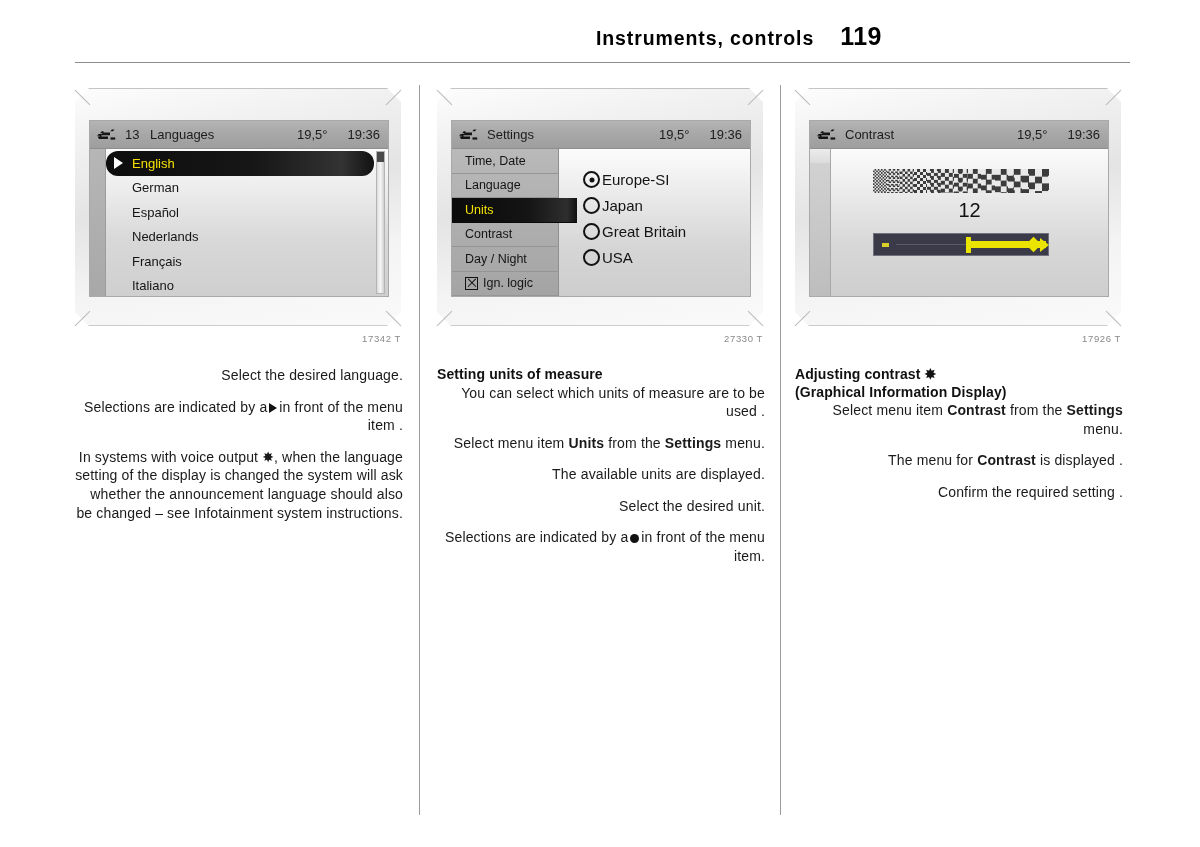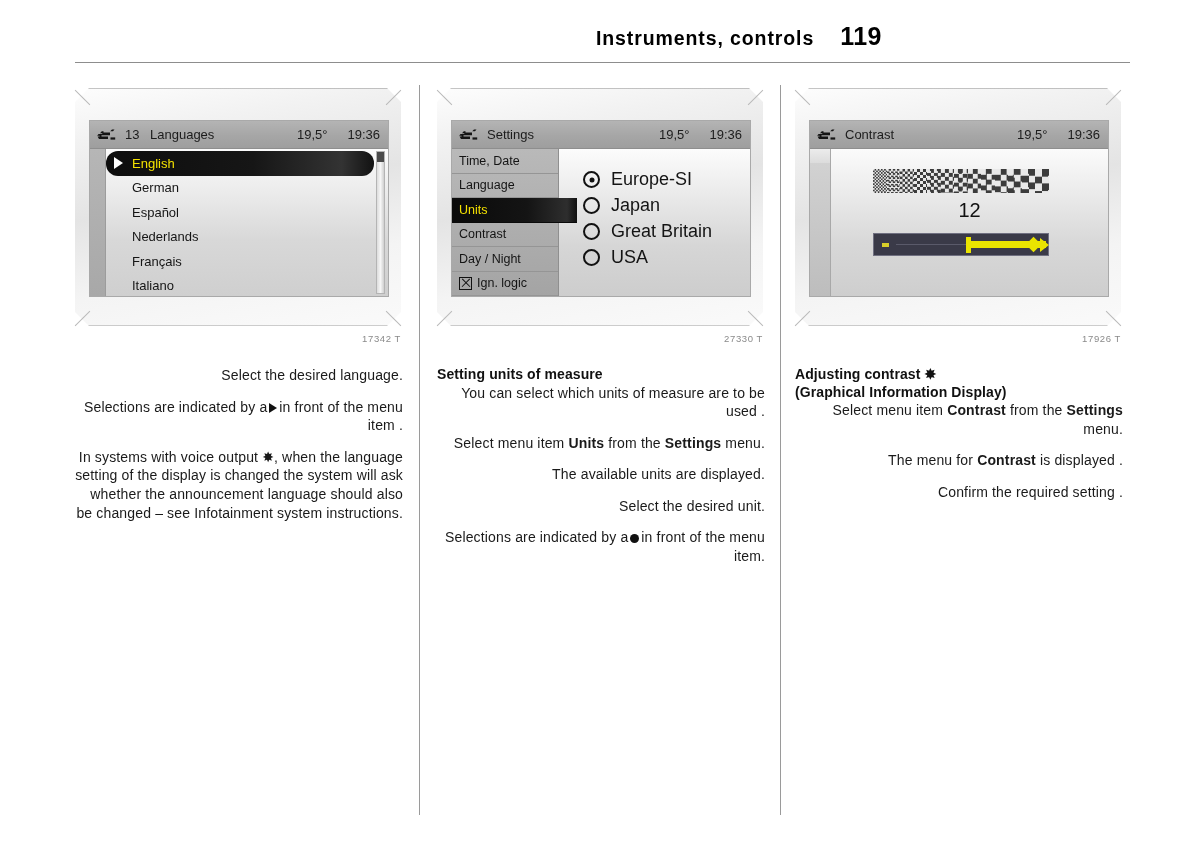--- a/index.html
+++ b/index.html
@@ -135,21 +135,21 @@
 
   
   .menu-col{
     width:106px;flex:0 0 106px;
     background:linear-gradient(to bottom,#b9b9b9,#a4a4a4);
     display:flex;flex-direction:column;
     border-right:1px solid #8f8f8f;
   }
   .menu-item{
     height:25.6px;display:flex;align-items:center;
-    padding-left:7px;font-size:12.5px;color:#141414;
+    padding-left:13px;font-size:12.5px;color:#141414;
     border-bottom:1px solid #959595;
     box-sizing:border-box;
     position:relative;
   }
   .menu-item.sel{
     background:linear-gradient(to right,#0a0a0a 0%,#141414 60%,#2e2e2e 92%,#101010 100%);
     color:#f3e000;
     width:125px;z-index:3;border-bottom:1px solid #0a0a0a;
   }
   .chk{
@@ -162,21 +162,21 @@
   }
   .chk::before{transform:translate(-50%,-50%) rotate(45deg);}
   .chk::after{transform:translate(-50%,-50%) rotate(-45deg);}
   .opt-col{
     flex:1;
     background:linear-gradient(to bottom,#fcfcfc 0%,#ececec 28%,#d6d6d6 66%,#cdcdcd 100%);
     padding:18px 0 0 24px;box-sizing:border-box;
   }
   .opt-row{
     display:flex;align-items:center;height:25.5px;margin-bottom:0.5px;
-    font-size:18px;color:#141414;gap:11px;
+    font-size:15px;color:#141414;gap:2px;
   }
   .radio{
     width:13px;height:13px;border:2.1px solid #111;border-radius:50%;
     flex:0 0 13px;position:relative;background:transparent;
   }
   .radio.on::after{
     content:"";position:absolute;left:50%;top:50%;
     width:5px;height:5px;border-radius:50%;background:#111;
     transform:translate(-50%,-50%);
   }

